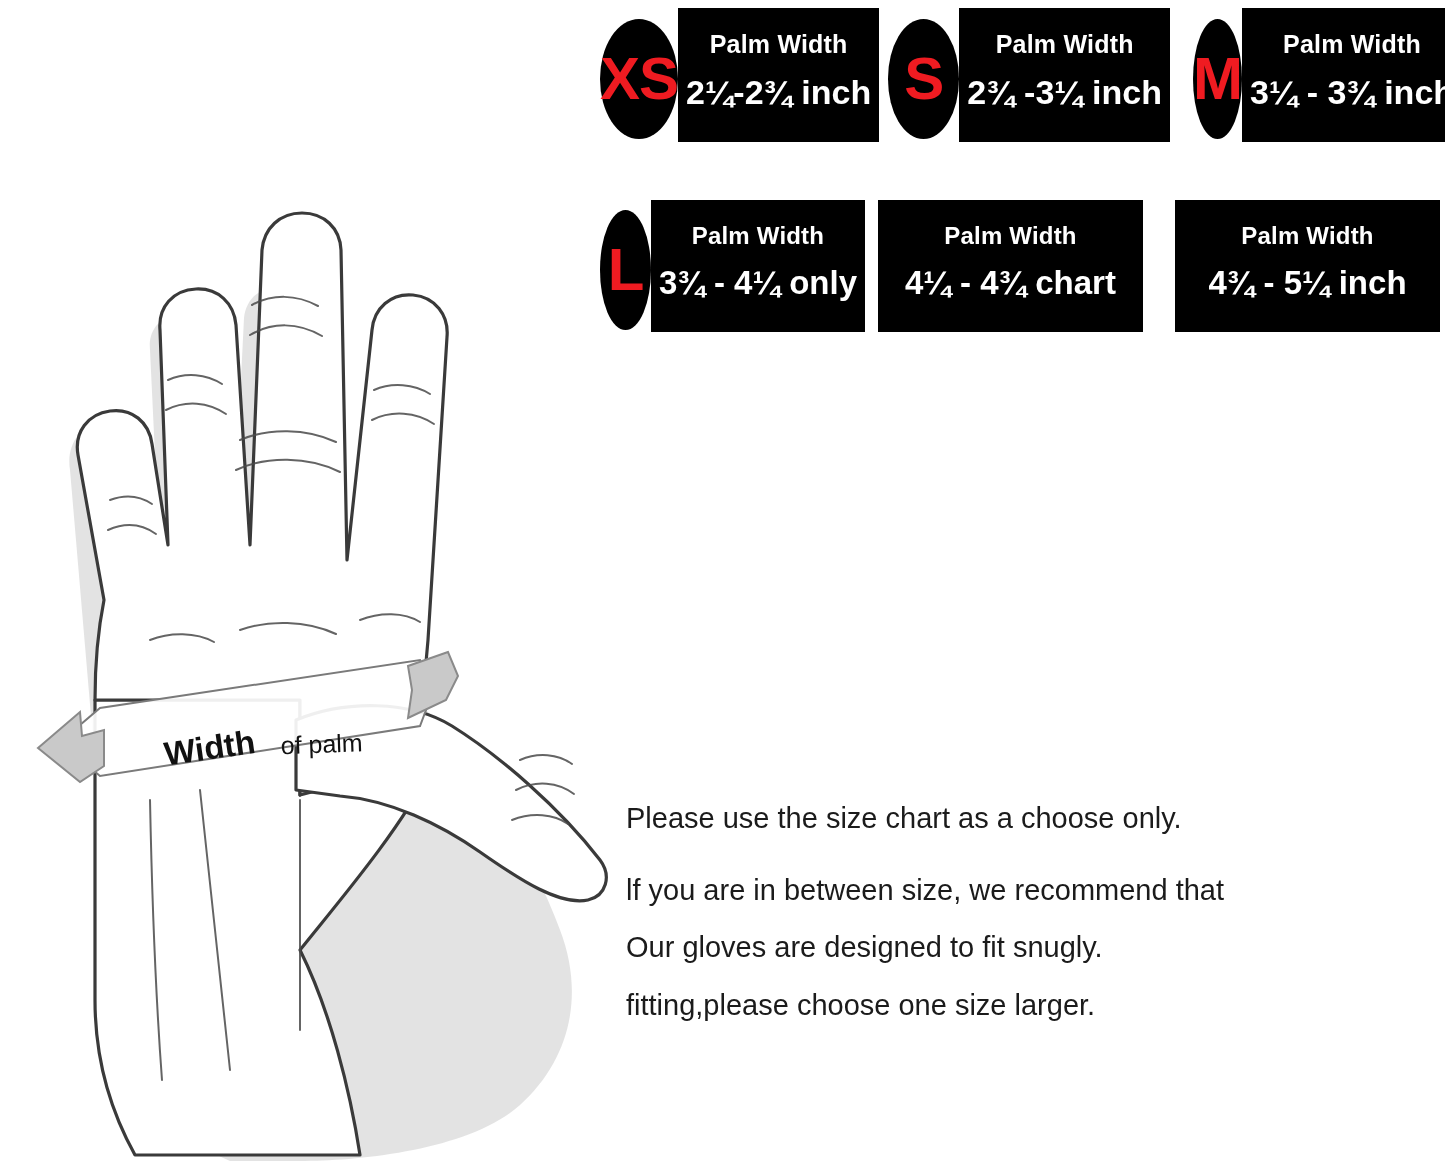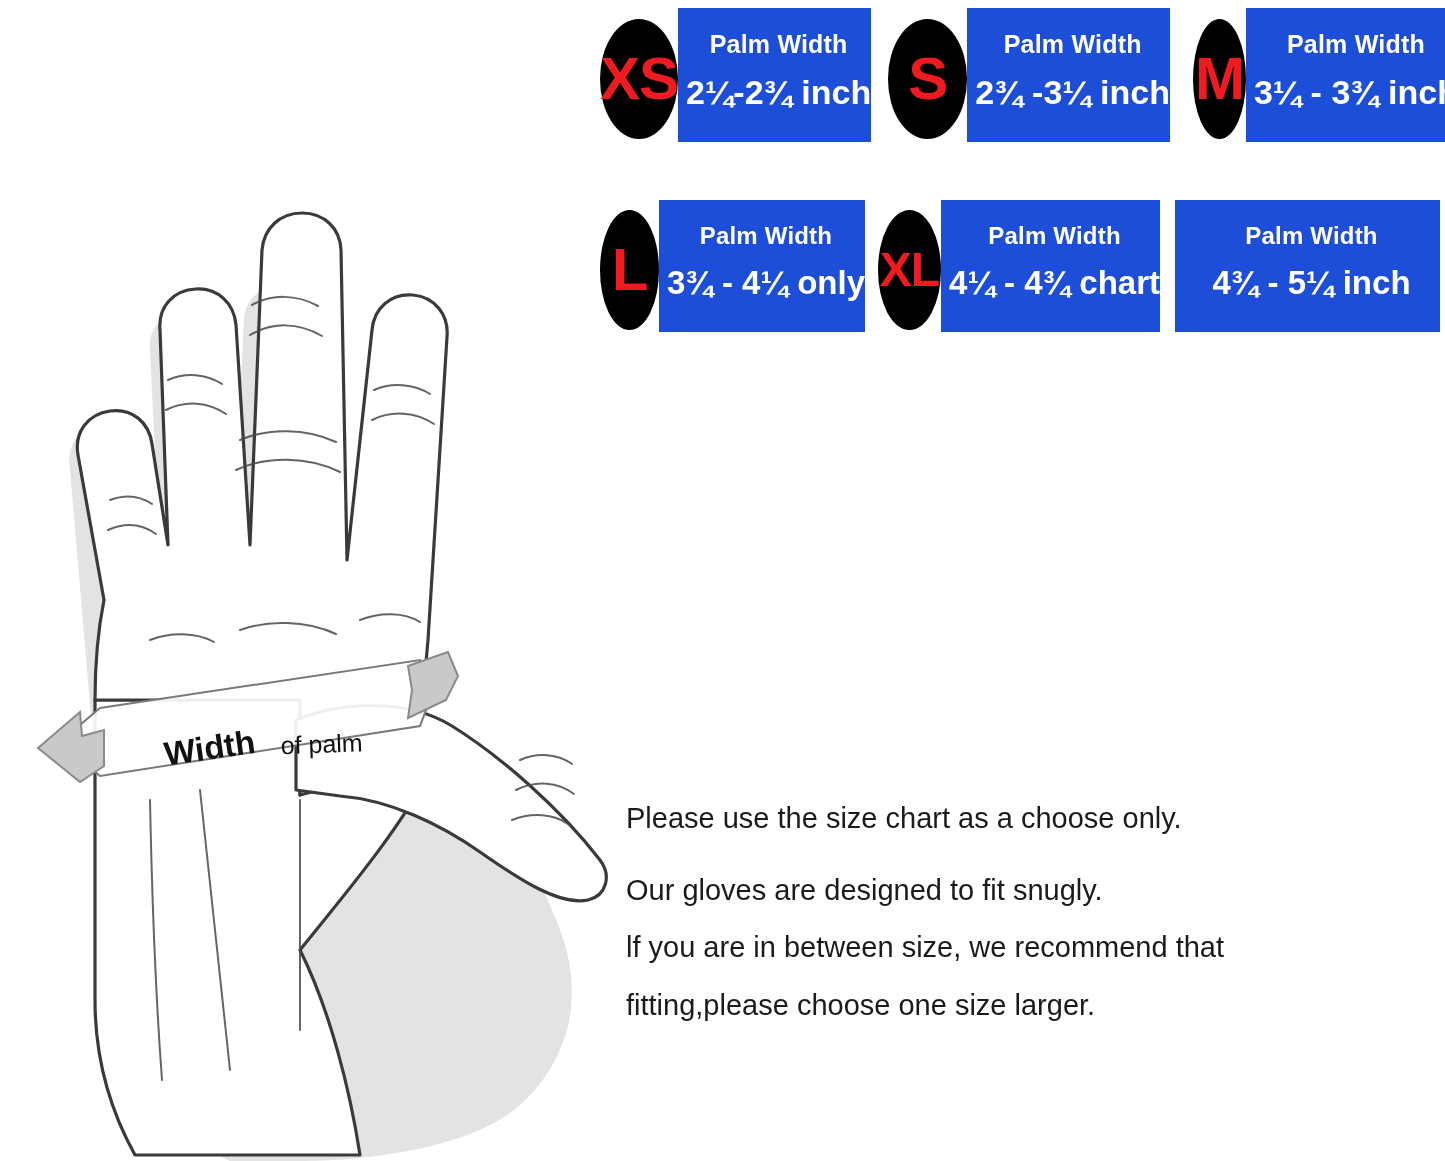--- a/index.html
+++ b/index.html
@@ -57,25 +57,25 @@
     font-weight: bold;
     font-size: 60px;
     letter-spacing: -1px;
     line-height: 1;
     position: relative;
     z-index: 2;
     margin-bottom: -7px;
   }
   .badge.small-text { font-size: 48px; }
   .info {
-    background: #1d4ed8;
+    background: #000000;
     color: #ffffff;
     width: 100%;
     box-sizing: border-box;
-    padding: 22px 0 30px 8px;
+    padding: 22px 8px 30px 8px;
     text-align: center;
   }
   .info .label {
     font-size: 25px;
     font-weight: 600;
     margin-bottom: 14px;
     letter-spacing: 0.2px;
   }
   .info .value {
     font-size: 34px;
@@ -208,34 +208,33 @@
 
   <div class="size-card r2c1">
     <div class="badge">L</div>
     <div class="info">
       <div class="label">Palm Width</div>
       <div class="value">3¾ - 4¼ only</div>
     </div>
   </div>
 
   <div class="size-card r2c2">
-    <div class="badge small-text">XL</div>
     <div class="info">
       <div class="label">Palm Width</div>
       <div class="value">4¼ - 4¾ chart</div>
     </div>
   </div>
 
   <div class="size-card r2c3">
     <div class="info">
       <div class="label">Palm Width</div>
       <div class="value">4¾ - 5¼ inch</div>
     </div>
   </div>
 
 </div>
 
 <div id="notes">
   <p>Please use the size chart as a choose only.</p>
+  <p class="tight">lf you are in between size, we recommend that</p>
   <p class="tight">Our gloves are designed to fit snugly.</p>
-  <p class="tight">lf you are in between size, we recommend that</p>
   <p class="last">fitting,please choose one size larger.</p>
 </div>
 
 </body></html>

